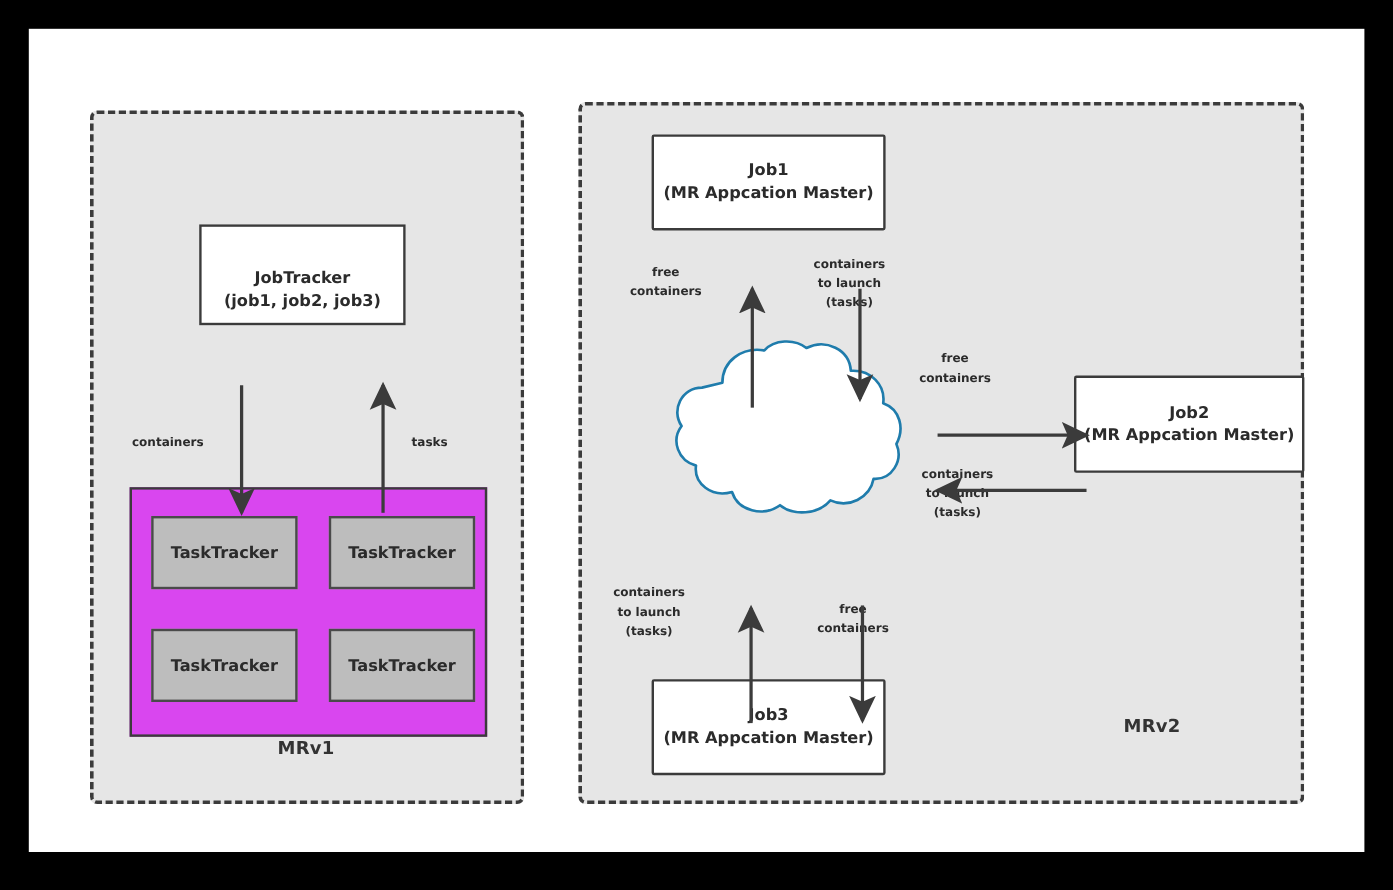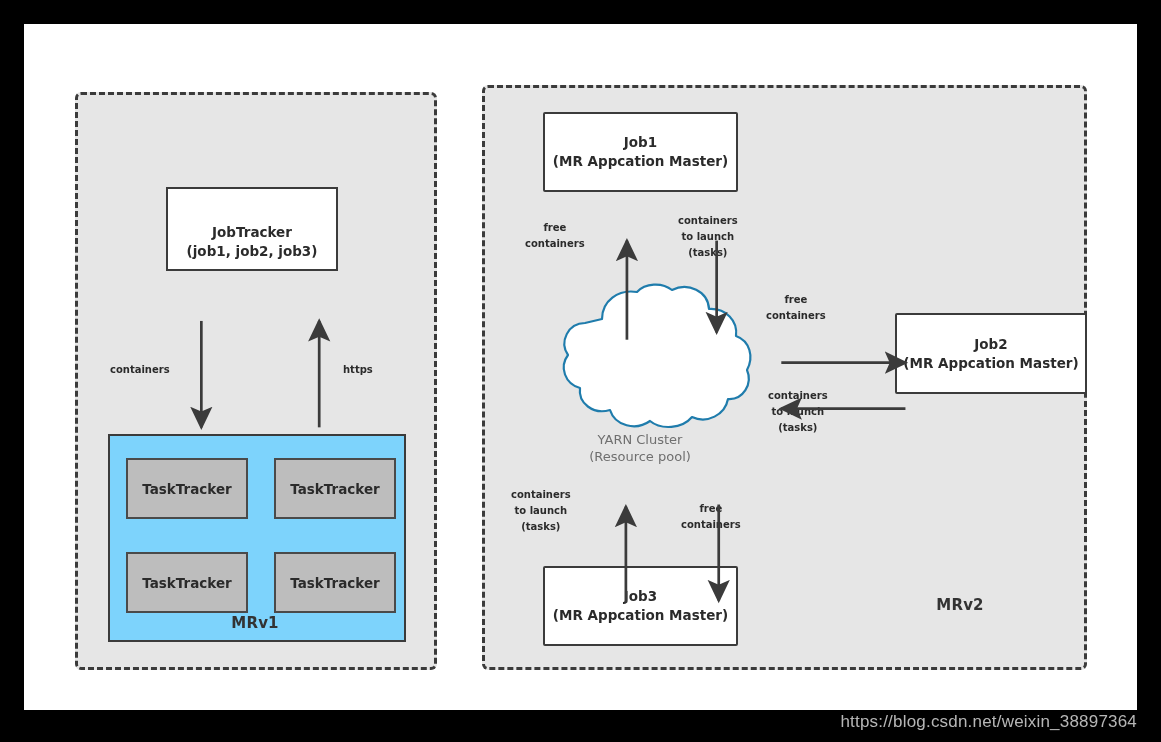--- a/index.html
+++ b/index.html
@@ -38,23 +38,22 @@
     text-align:center;color:#2b2b2b;font-weight:bold;font-size:13.5px;line-height:19px;
   }
   .box.round{border-radius:2px;}
   .box .l2{font-weight:bold;}
 
   #box-jobtracker{left:166px;top:187px;width:172px;height:84px;align-items:center;}
   #box-jobtracker .inner{transform:translateY(13px);}
 
   #box-trackers{
     left:108px;top:406px;width:298px;height:208px;
-    background:#7dd3fc;border:2.5px solid #3b3b3b;box-sizing:border-box;
+    background:#d946ef;border:2.5px solid #3b3b3b;box-sizing:border-box;
     position:absolute;
-    margin-top:28px;
   }
   .tt{
     position:absolute;box-sizing:border-box;
     background:#bdbdbd;border:2.5px solid #4a4a4a;
     display:flex;align-items:center;justify-content:center;
     font-size:13.5px;font-weight:bold;color:#2b2b2b;
   }
   #tt1{left:16px;top:22px;width:122px;height:61px;}
   #tt2{left:164px;top:22px;width:122px;height:61px;}
   #tt3{left:16px;top:116px;width:122px;height:61px;}
@@ -111,21 +110,21 @@
       </div>
       <div class="tt" id="tt4">
         <span>TaskTracker</span>
       </div>
     </div>
 
     <div class="alabel" style="left:86px;top:338px;">
       <span>containers</span>
     </div>
     <div class="alabel" style="left:319px;top:338px;">
-      <span>https</span>
+      <span>tasks</span>
     </div>
 
     <div class="panel-label" id="label-mrv1" style="left:231px;top:590px;">MRv1</div>
 
     <div class="panel" id="panel-mrv2" style="left:458px;top:61px;width:605px;height:585px;"></div>
 
     <div class="box round" id="box-job1" style="left:519px;top:88px;">
       <div>Job1</div>
       <div class="l2">(MR Appcation Master)</div>
     </div>
@@ -142,24 +141,20 @@
 
     <svg id="cloud-svg" style="position:absolute;left:516px;top:259px;width:228px;height:152px;overflow:visible;" viewBox="0 0 228 152">
       <path d="M62,36 C62,18 78,6 97,9 C105,0 122,-1 132,7
                C148,-1 168,8 169,26 C186,25 198,38 196,53
                C210,58 214,74 207,87 C213,101 203,117 188,116
                C185,132 167,141 152,134 C142,146 121,147 110,138
                C96,148 75,143 70,127 C53,132 38,120 40,105
                C25,101 19,84 28,72 C19,59 28,40 45,40 Z" fill="#ffffff" stroke="#1f7cac" stroke-width="2.2" stroke-linejoin="round"></path>
     </svg>
 
-    <div id="cloud-label" style="left:616px;top:407px;">
-      <div>YARN Cluster</div>
-      <div>(Resource pool)</div>
-    </div>
 
     <div class="panel-label" id="label-mrv2" style="left:913px;top:572px;">MRv2</div>
 
     <div class="alabel" style="left:501px;top:196px;">
       <div>free</div>
       <div>containers</div>
     </div>
 
     <div class="alabel" style="left:654px;top:189px;">
       <div>containers</div>
@@ -209,14 +204,13 @@
         <line x1="845" y1="356" x2="726" y2="356"></line>
 
         <line x1="577" y1="542" x2="577" y2="450"></line>
 
         <line x1="666" y1="448" x2="666" y2="540"></line>
       </g>
     </svg>
 
   </div>
 
-  <div id="watermark">https://blog.csdn.net/weixin_38897364</div>
 </div>
 
 </body></html>

